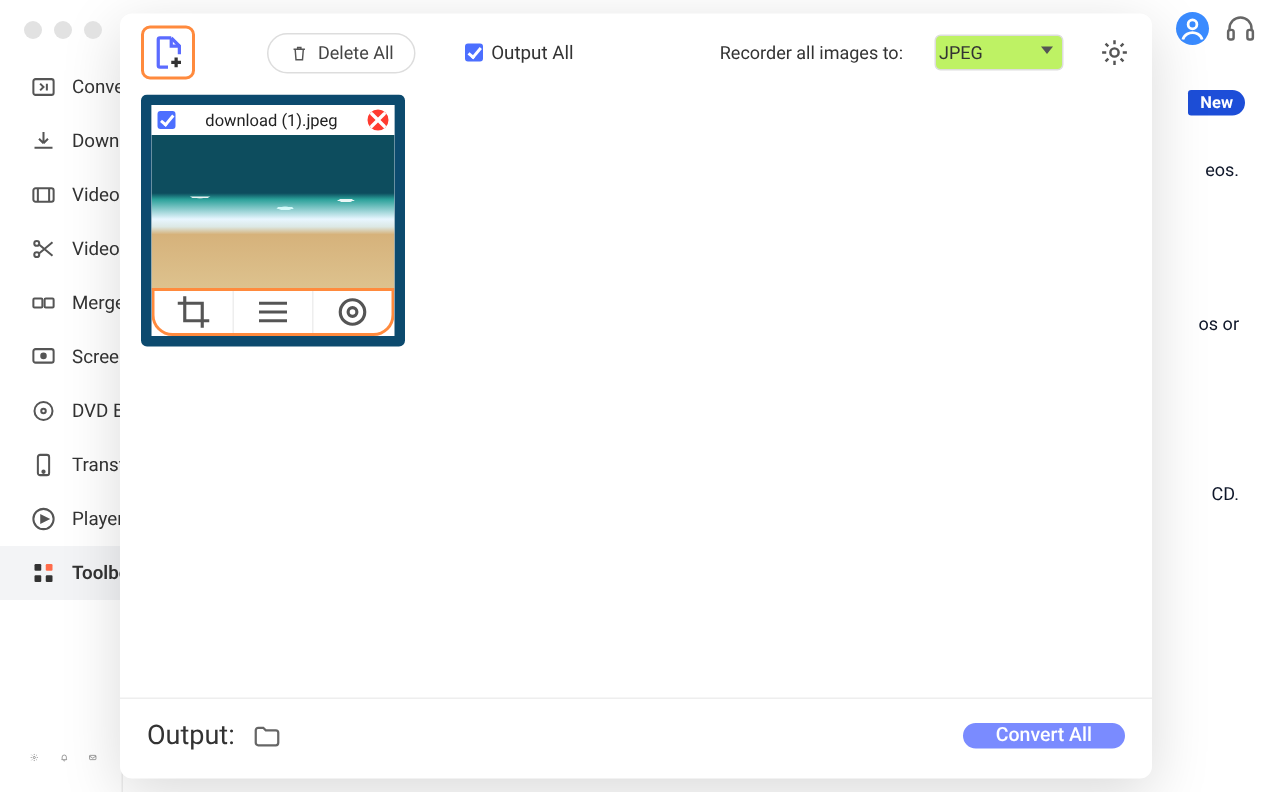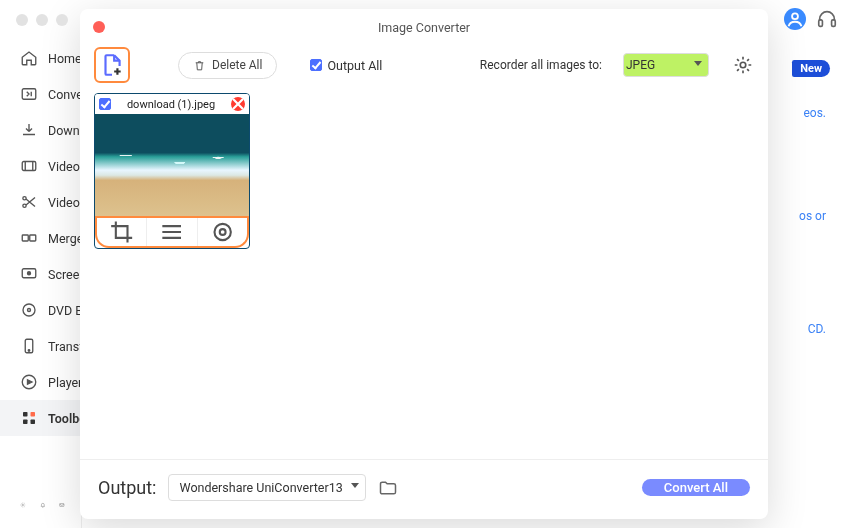--- a/index.html
+++ b/index.html
@@ -23,21 +23,21 @@
   
   .sidebar { position: absolute; top: 40px; left: 0; bottom: 0; width: 82px; background: #fff; border-right: 1px solid #eee; display: flex; flex-direction: column; }
   .sidebar-inner { flex: 1; overflow: hidden; }
   .sidebar-item { display: flex; align-items: center; gap: 10px; padding: 9px 12px 9px 20px; font-size: 12.5px; color: #333; cursor: pointer; white-space: nowrap; }
   .sidebar-item .si-icon { width: 18px; height: 18px; flex: 0 0 18px; color: #555; display:flex; align-items:center; justify-content:center; }
   .sidebar-item.active { background: #f3f4f6; font-weight: 600; }
   .sidebar-item.active .si-icon { color: #333; }
   .sidebar-bottom { display:flex; gap:14px; padding: 10px 16px 14px 20px; }
   .sidebar-bottom .sb-icon { width:18px; height:18px; color:#666; display:flex; align-items:center; justify-content:center; cursor:pointer; }
   .new-badge { position:absolute; top: 60px; right: 20px; background: #1d4ed8; color:#fff; font-size:11px; font-weight:700; padding: 2px 8px; border-radius: 3px 12px 12px 3px; }
-  .bg-text { position:absolute; right: 24px; font-size: 12px; color:#3b82f6; }
+  .bg-text { position:absolute; right: 24px; font-size: 12px; color:#0f172a; }
 
   
   .modal { position: absolute; top: 9px; left: 80px; width: 688px; height: 510px; background: #fff; border-radius: 8px; box-shadow: 0 10px 40px rgba(0,0,0,.15); display:flex; flex-direction:column; }
   .modal-header { position: relative; height: 30px; display:flex; align-items:center; justify-content:center; }
   .modal-close-dot { position:absolute; left: 13px; top: 12px; width: 12px; height: 12px; border-radius:50%; background:#ff5f57; cursor:pointer; }
   .modal-title { font-size: 12.5px; color: #555; margin-top: 6px; }
 
   
   .toolbar { display:flex; align-items:center; padding: 8px 14px 10px 14px; gap: 15px; }
   .add-btn-highlight { border: 2px solid #ff8a3d; border-radius: 6px; padding: 3px; }
@@ -50,21 +50,21 @@
   .chk::after { content:""; position:absolute; left:3px; top:0px; width:3px; height:7px; border:solid #fff; border-width: 0 2px 2px 0; transform: rotate(40deg); }
   .select-all-label { font-size: 12.5px; color:#333; }
   .tb-spacer { flex:1; }
   .convert-all-label { font-size: 12px; color:#333; margin-right: 6px; }
   .format-select { border:1px solid #ddd; border-radius:4px; padding: 4px 26px 4px 2px; font-size:12px; color:#333; background:#bef264; cursor:pointer; position:relative; width: 86px; }
   .format-caret { position:absolute; right: 6px; top: 7px; width:0; height:0; border-left:4px solid transparent; border-right:4px solid transparent; border-top:5px solid #555; }
   .settings-icn { width: 22px; height: 22px; display:flex; align-items:center; justify-content:center; color:#555; margin-left: 8px; cursor:pointer; }
 
   
   .content { flex:1; padding: 0 14px; overflow:auto; }
-  .thumb-card { width: 156px; border:1px solid #0c4a6e; border-radius: 4px; overflow:hidden; }
+  .thumb-card { width: 176px; border:7px solid #0c4a6e; border-radius: 4px; overflow:hidden; }
   .thumb-header { display:flex; align-items:center; padding: 3px 4px; gap:6px; background:#fff; position:relative; }
   .thumb-chk { width:12px; height:12px; border:1.5px solid #4c6fff; border-radius:2px; background:#4c6fff; position:relative; }
   .thumb-chk::after { content:""; position:absolute; left:3px; top:0px; width:3px; height:7px; border:solid #fff; border-width: 0 2px 2px 0; transform: rotate(40deg); }
   .thumb-name { font-size: 11px; color:#222; flex:1; white-space:nowrap; overflow:hidden; text-overflow:ellipsis; text-align:center; }
   .thumb-remove { width:14px; height:14px; border-radius:50%; background:#ff3b30; color:#fff; display:flex; align-items:center; justify-content:center; font-size:10px; line-height:1; cursor:pointer; }
   .thumb-img { width:100%; height:104px; background:linear-gradient(180deg,#0d4d5e 0%, #0d4d5e 38%, #2aa099 42%, #e8f6ff 55%, #dce8e4 60%, #d6b27b 65%, #ddc28e 100%); position:relative; border-bottom: 2px solid #ff8a3d; }
   .wave { position:absolute; top:40%; left:0; right:0; height:26px; background: radial-gradient(ellipse at 20% 0%, #fff 0 6px, transparent 7px), radial-gradient(ellipse at 55% 30%, #dff 0 5px, transparent 6px), radial-gradient(ellipse at 80% 10%, #fff 0 5px, transparent 6px); opacity:.9; }
   .thumb-tools { display:flex; border:2px solid #ff8a3d; border-top:none; border-radius: 0 0 14px 14px; }
   .thumb-tool { flex:1; height:28px; display:flex; align-items:center; justify-content:center; color:#555; cursor:pointer; }
   .thumb-tool + .thumb-tool { border-left: 1px solid #eee; }
@@ -104,28 +104,20 @@
           <rect x="17" y="13" width="4" height="7" rx="1.5"></rect>
         </svg>
     </div>
   </div>
 
   <div class="sidebar">
     <div class="sidebar-inner">
       <div class="sidebar-item">
         <span class="si-icon">
             <svg viewBox="0 0 24 24" fill="none" stroke="currentColor" stroke-width="1.8">
-              <path d="M3 11l9-7 9 7v9a1 1 0 0 1-1 1h-5v-6h-6v6H4a1 1 0 0 1-1-1z"></path>
-            </svg>
-          </span>
-        <span>Home</span>
-      </div>
-      <div class="sidebar-item">
-        <span class="si-icon">
-            <svg viewBox="0 0 24 24" fill="none" stroke="currentColor" stroke-width="1.8">
               <rect x="3" y="5" width="18" height="14" rx="2"></rect>
               <path d="M9 9l3 3-3 3M15 9v6"></path>
             </svg>
           </span>
         <span>Converter</span>
       </div>
       <div class="sidebar-item">
         <span class="si-icon">
             <svg viewBox="0 0 24 24" fill="none" stroke="currentColor" stroke-width="1.8">
               <path d="M12 4v10m0 0l-4-4m4 4l4-4M4 18h16"></path>
@@ -230,24 +222,20 @@
         </div>
     </div>
   </div>
 
   <div class="new-badge">New</div>
   <span class="bg-text" style="top:106px">eos.</span>
   <span class="bg-text" style="top:209px">os or</span>
   <span class="bg-text" style="top:322px">CD.</span>
 
   <div class="modal">
-    <div class="modal-header">
-      <div class="modal-close-dot"></div>
-      <div class="modal-title">Image Converter</div>
-    </div>
 
     <div class="toolbar">
       <div class="add-btn-highlight">
         <div class="add-btn">
           <svg viewBox="0 0 24 24" fill="none" stroke="currentColor" stroke-width="2">
               <path d="M14 3H7a1 1 0 0 0-1 1v16a1 1 0 0 0 1 1h5"></path>
               <path d="M14 3l5 5v5"></path>
               <path d="M14 3v5h5"></path>
               <path d="M17 15v6M14 18h6" stroke="#333"></path>
             </svg>
@@ -308,24 +296,20 @@
                 <circle cx="12" cy="12" r="7"></circle>
                 <circle cx="12" cy="12" r="2.5"></circle>
               </svg>
           </div>
         </div>
       </div>
     </div>
 
     <div class="footer">
       <span class="output-label">Output:</span>
-      <div class="output-select">
-        <span>Wondershare UniConverter13</span>
-        <span class="output-caret"></span>
-      </div>
       <div class="folder-icn">
         <svg viewBox="0 0 24 24" fill="none" stroke="currentColor" stroke-width="1.8">
             <path d="M3 7a2 2 0 0 1 2-2h4l2 2h8a2 2 0 0 1 2 2v8a2 2 0 0 1-2 2H5a2 2 0 0 1-2-2z"></path>
           </svg>
       </div>
       <div class="footer-spacer"></div>
       <button class="convert-all-btn">Convert All</button>
     </div>
   </div>
 </div>

